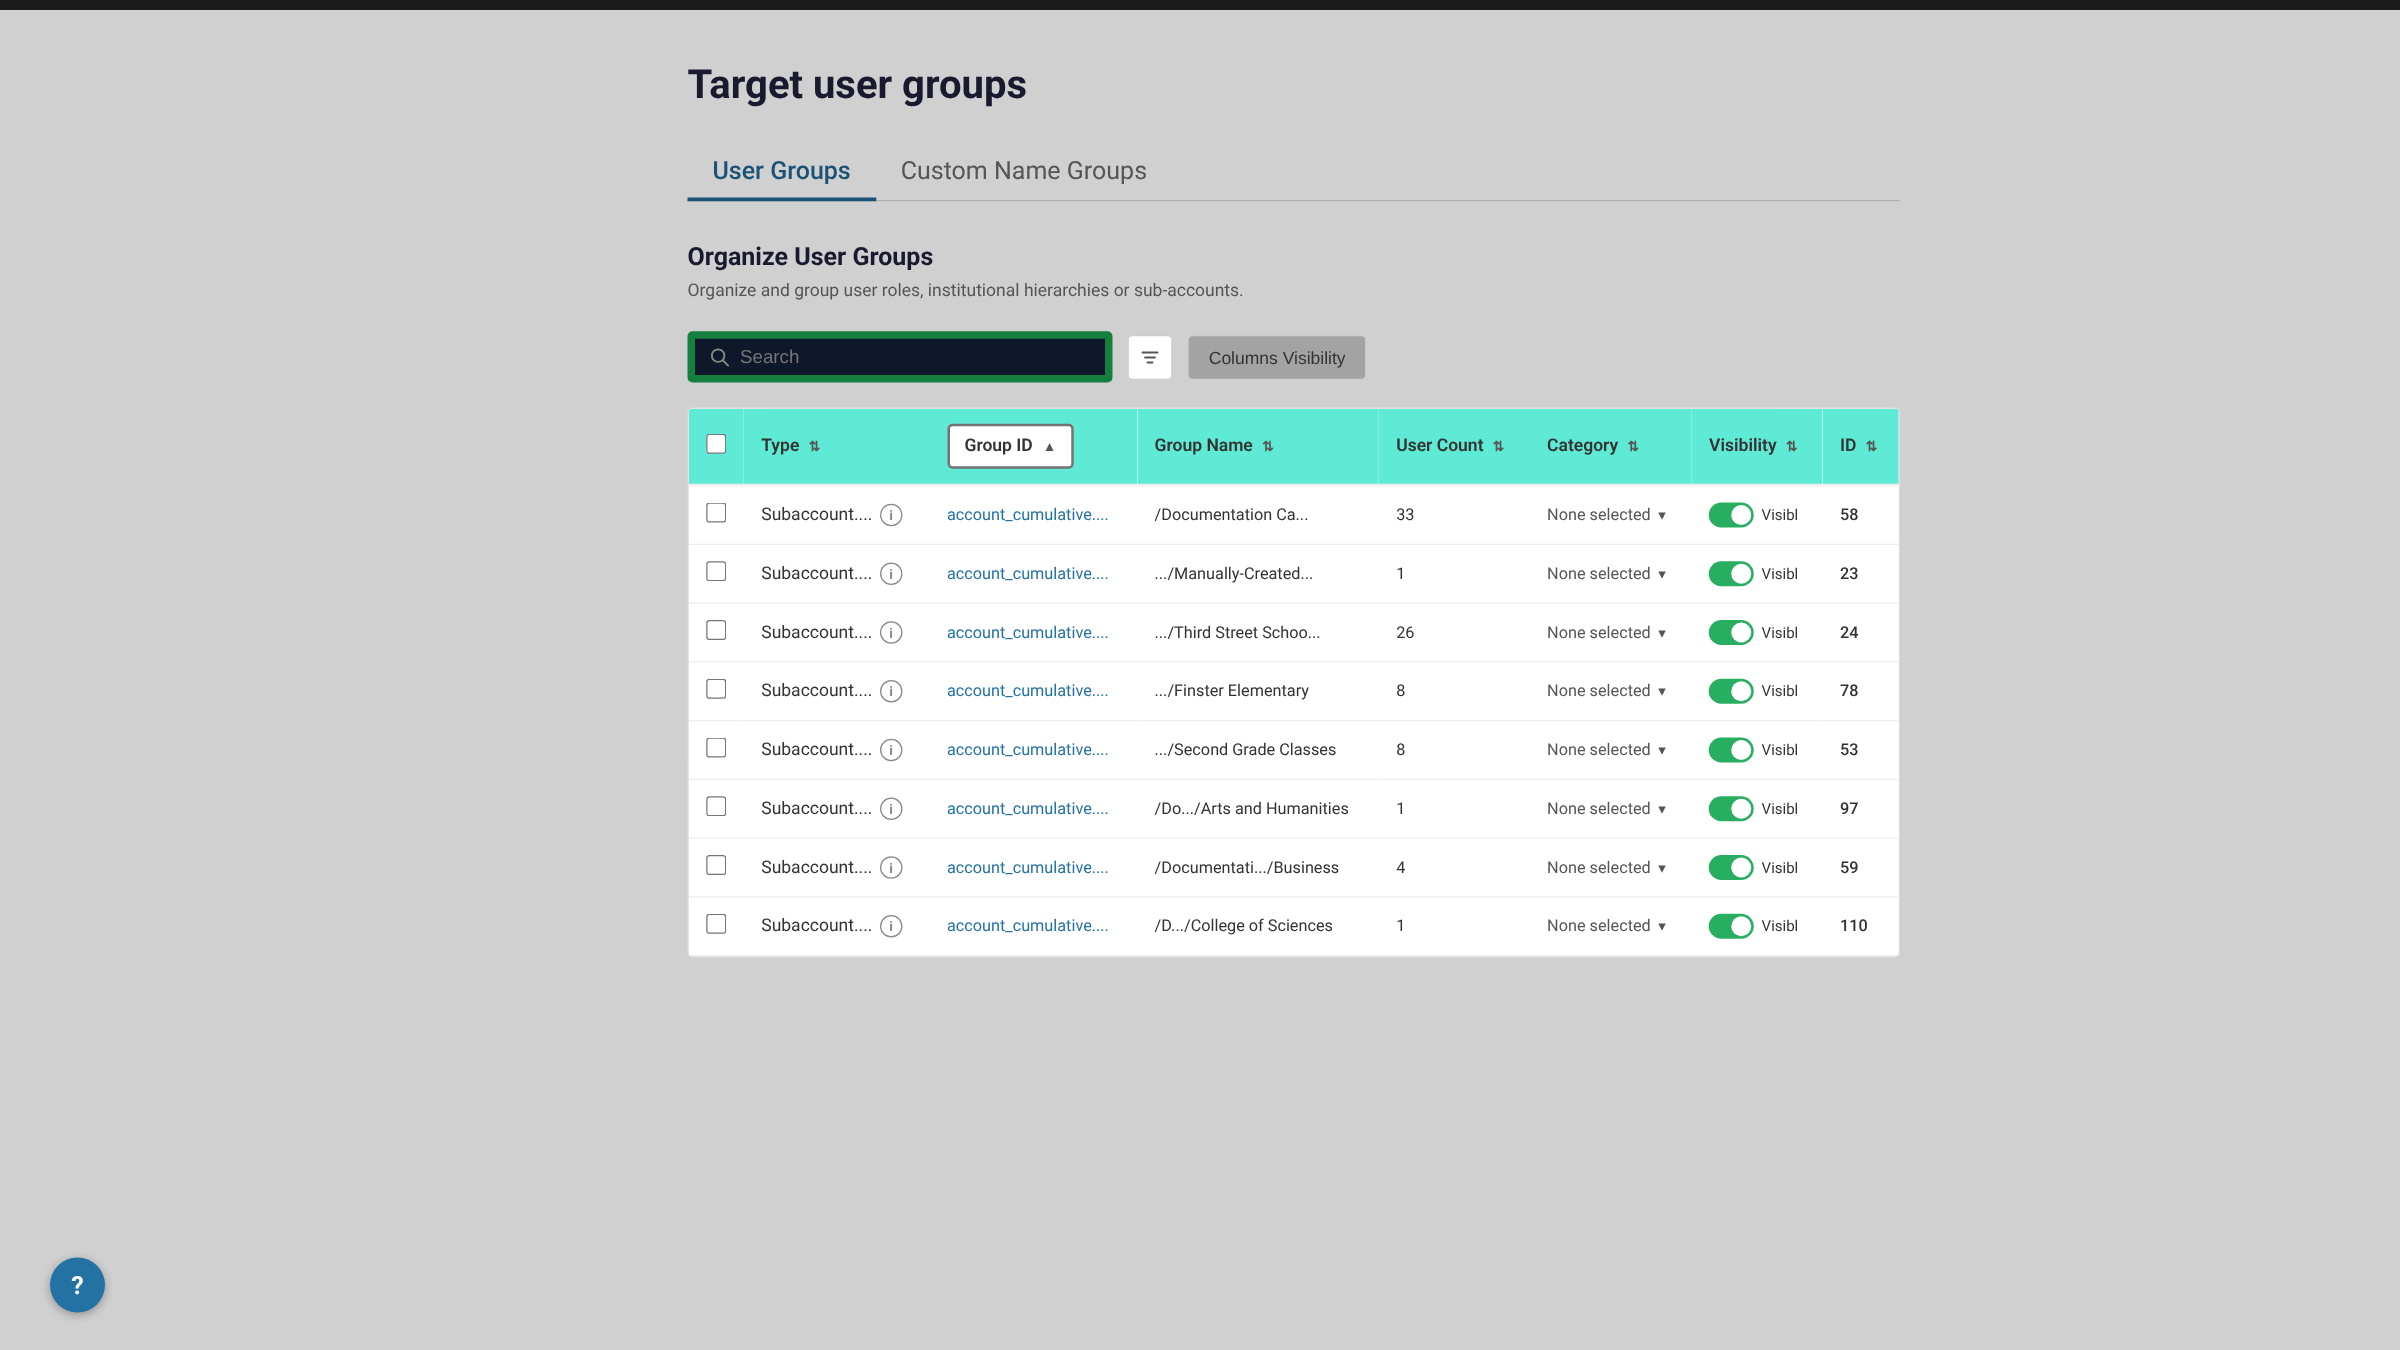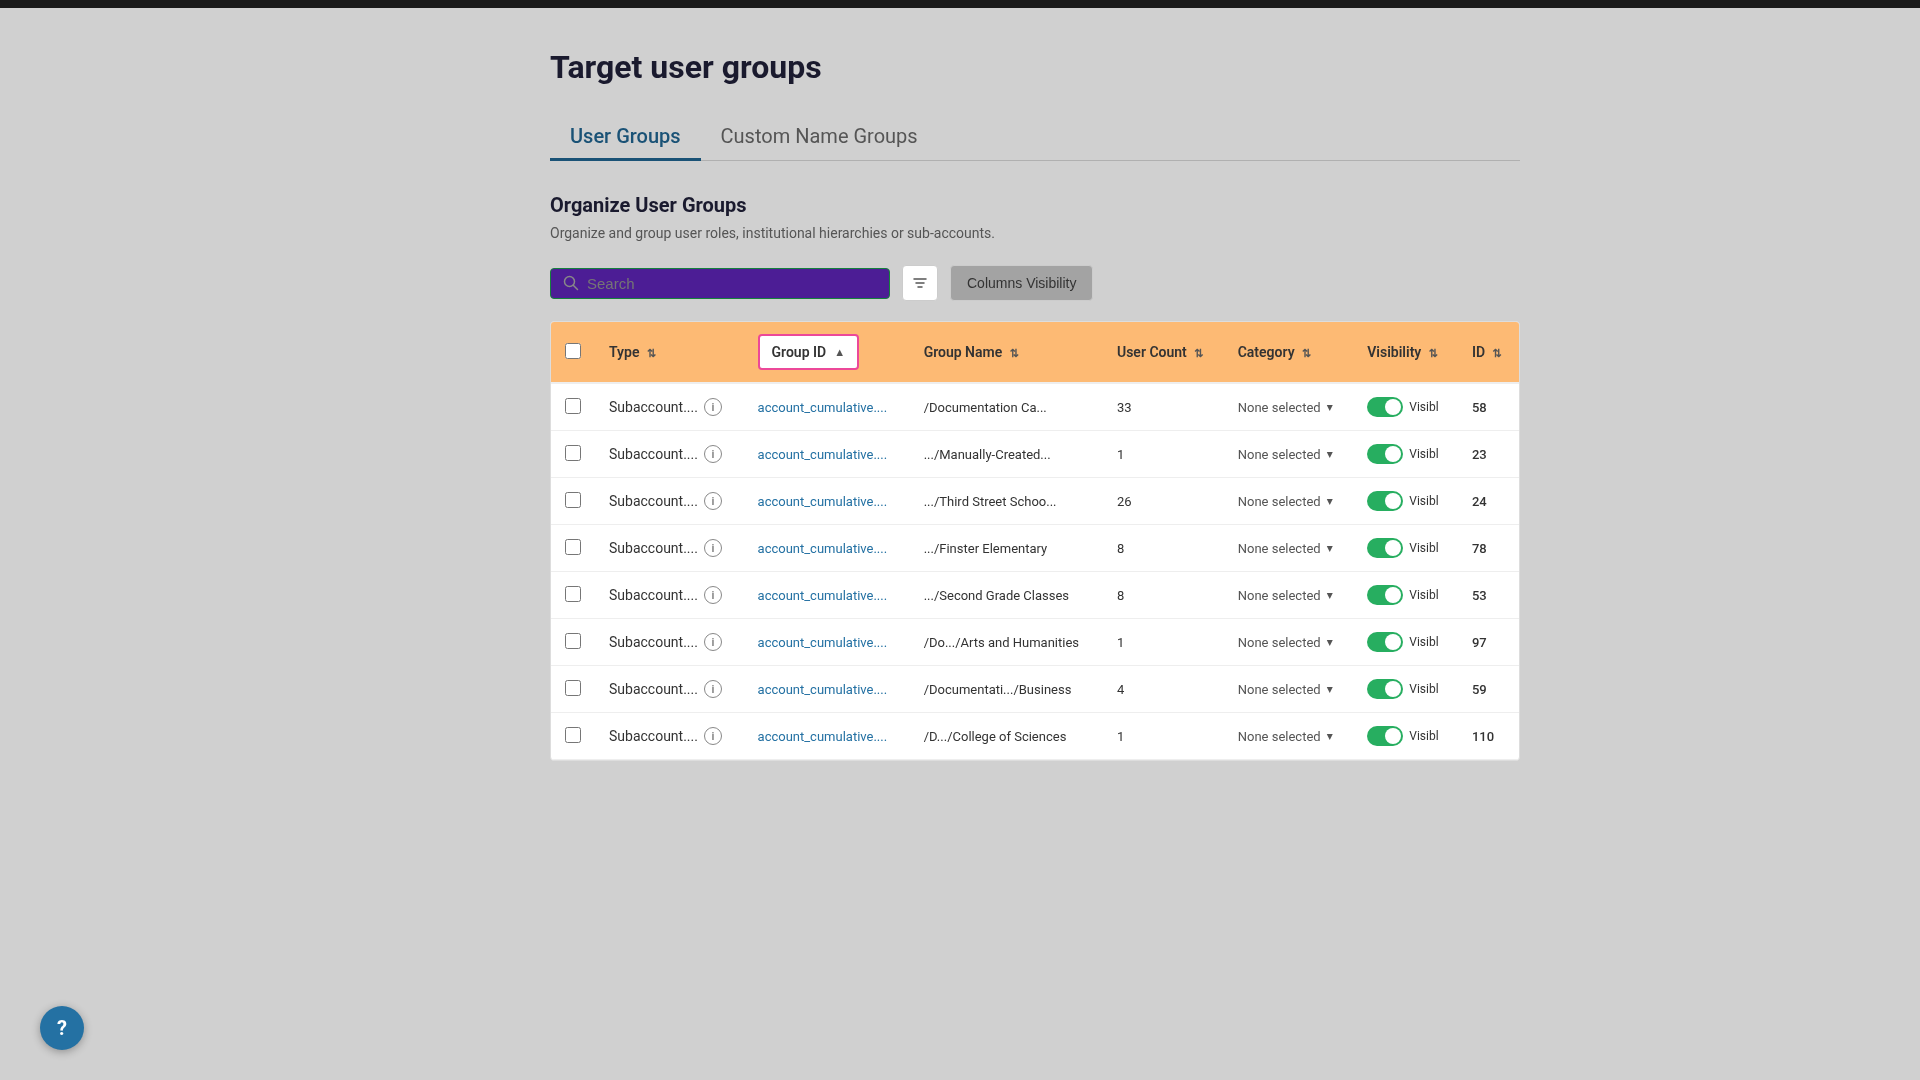--- a/index.html
+++ b/index.html
@@ -55,22 +55,22 @@
     }
     .toolbar {
       display: flex;
       align-items: center;
       gap: 12px;
       margin-bottom: 20px;
     }
     .search-wrapper {
       display: flex;
       align-items: center;
-      background: #4c1d95;
-      border: 1px solid #15803d;
+      background: #0f172a;
+      border: 6px solid #15803d;
       border-radius: 4px;
       padding: 6px 12px;
       width: 340px;
       gap: 8px;
       justify-content: flex-end;
     }
     .search-icon-svg {
       color: #888;
       flex-shrink: 0;
     }
@@ -109,42 +109,42 @@
       border-radius: 4px;
       overflow: hidden;
       border: 1px solid #ddd;
     }
     table {
       width: 100%;
       border-collapse: collapse;
       font-size: 14px;
     }
     thead tr {
-      background: #fdba74;
+      background: #5eead4;
       border-bottom: 2px solid #eee;
     }
     thead th {
       padding: 12px 14px;
       text-align: left;
       font-weight: 600;
       color: #333;
       white-space: nowrap;
       position: relative;
     }
     thead th.col-check {
       width: 40px;
     }
     thead th .sort-indicator {
       font-size: 11px;
       margin-left: 4px;
       color: #555;
     }
     .group-id-header {
       background: white;
-      border: 2px solid #ec4899;
+      border: 2px solid #737373;
       border-radius: 4px;
       padding: 8px 12px;
       display: inline-flex;
       align-items: center;
       gap: 4px;
       font-weight: 600;
       color: #333;
     }
     tbody tr {
       border-bottom: 1px solid #eee;

